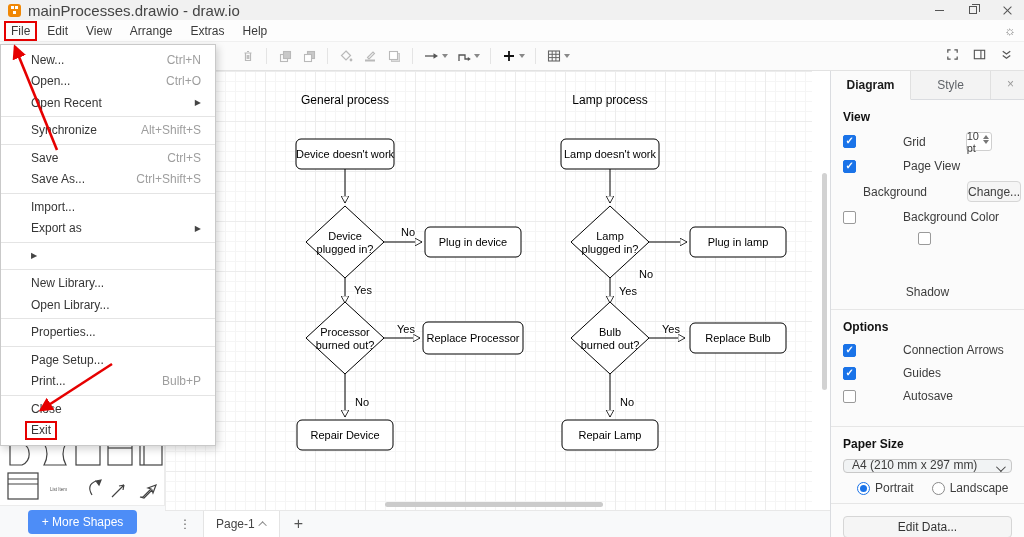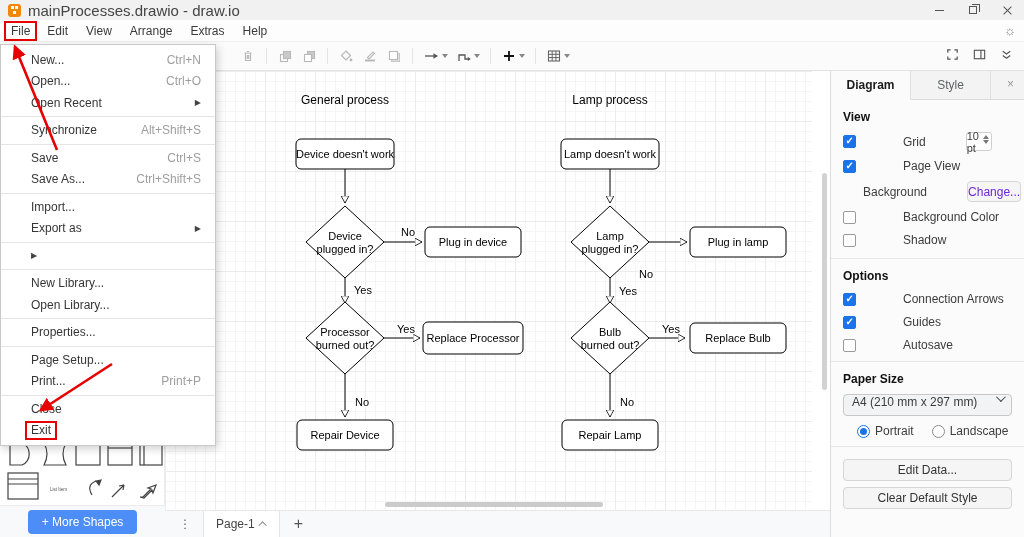--- a/index.html
+++ b/index.html
@@ -74,22 +74,22 @@
   .cb[data-on="true"] { background:#1a73e8; border-color:#1a73e8; }
   .cb[data-on="true"]:before { content:"\2713"; position:absolute; left:1.5px; top:-1px; color:#fff; font-size:10px; font-weight:bold; }
   .grid-size { margin-left:auto; width:58px; height:19px; background:#fff; border:1px solid #cfcfcf; border-radius:3px; display:flex; align-items:center; justify-content:flex-end; padding-right:12px; position:relative; font-size:11px; }
   .spin { position:absolute; right:2px; top:2px; display:flex; flex-direction:column; gap:1px; }
   .spin i { width:0; height:0; border-left:3px solid transparent; border-right:3px solid transparent; display:block; }
   .spin .up { border-bottom:4px solid #777; } .spin .dn { border-top:4px solid #777; }
   .swatch-btn { margin-left:8px; width:40px; height:19px; background:#f0f0f0; border:1px solid #dcdcdc; border-radius:3px; display:flex; align-items:center; justify-content:center; gap:3px; }
   .swatch { width:18px; height:11px; background:#d5d5d5; border-radius:1px; }
   .pencil { font-size:10px; color:#666; }
   .indent { margin-left:20px; }
-  .change-btn { margin-left:auto; width:108px; height:21px; background:#f5f5f5; border:1px solid #d6d6d6; border-radius:4px; font-size:12px; color:#6d28d9; }
-  .select { width:100%; height:22px; background:#f1f3f4; border:1px solid #c8c8c8; border-radius:4px; display:flex; align-items:flex-start; padding:0 8px; margin-bottom:8px; }
+  .change-btn { margin-left:auto; width:108px; height:21px; background:#f5f5f5; border:1px solid #d6d6d6; border-radius:4px; font-size:12px; color:#404040; }
+  .select { width:100%; height:14px; background:#f1f3f4; border:1px solid #c8c8c8; border-radius:4px; display:flex; align-items:flex-end; padding:0 8px; margin-bottom:8px; }
   .select .chev { margin-left:auto; width:7px; height:7px; border-right:1.5px solid #444; border-bottom:1.5px solid #444; transform:rotate(45deg) translateY(-2px); }
   .radio-row { display:flex; align-items:flex-end; gap:18px; padding-left:14px; }
   .radio { width:13px; height:13px; border-radius:50%; border:1px solid #8a8a8a; margin-right:5px; flex:none; background:#fff; position:relative; }
   .radio[data-on="true"] { border:1.5px solid #1a73e8; }
   .radio[data-on="true"]:before { content:""; position:absolute; left:2px; top:2px; width:7px; height:7px; border-radius:50%; background:#1a73e8; }
   .radio-opt { display:flex; align-items:center; }
   .rp-buttons { padding:12px 12px; display:flex; flex-direction:column; gap:6px; }
   .rp-btn { height:22px; background:#f5f5f5; border:1px solid #d6d6d6; border-radius:4px; font-size:12px; color:#333; width:100%; }
 
   
@@ -386,37 +386,37 @@
         <span>Page View</span>
       </div>
       <div class="rp-row indent">
         <span>Background</span>
         <button class="change-btn">Change...</button>
       </div>
       <div class="rp-row">
         <span class="cb" data-on="false"></span>
         <span>Background Color</span>
       </div>
-      <div class="rp-row" style="margin-bottom:2px;">
+      <div class="rp-row" style="margin-bottom:2px;flex-direction:column;">
         <span class="cb" data-on="false"></span>
         <span>Shadow</span>
       </div>
     </div>
 
     <div class="rp-section">
       <div class="rp-h">Options</div>
       <div class="rp-row">
         <span class="cb" data-on="true"></span>
         <span>Connection Arrows</span>
       </div>
       <div class="rp-row">
         <span class="cb" data-on="true"></span>
         <span>Guides</span>
       </div>
-      <div class="rp-row" style="margin-bottom:0;">
+      <div class="rp-row" style="margin-bottom:14px;">
         <span class="cb" data-on="false"></span>
         <span>Autosave</span>
       </div>
     </div>
 
     <div class="rp-section">
       <div class="rp-h">Paper Size</div>
       <div class="select">
         <span>A4 (210 mm x 297 mm)</span>
         <span class="chev"></span>
@@ -497,21 +497,21 @@
       <div class="fm-sep"></div>
       <div class="fm-row">
         <span class="fm-label">Properties...</span>
       </div>
       <div class="fm-sep"></div>
       <div class="fm-row">
         <span class="fm-label">Page Setup...</span>
       </div>
       <div class="fm-row">
         <span class="fm-label">Print...</span>
-        <span class="fm-shortcut">Print+P</span>
+        <span class="fm-shortcut">Bulb+P</span>
       </div>
       <div class="fm-sep"></div>
       <div class="fm-row">
         <span class="fm-label">Close</span>
       </div>
       <div class="fm-row">
         <span class="fm-label"><span class="fm-exit-box">Exit</span></span>
       </div>
     </div>
 

